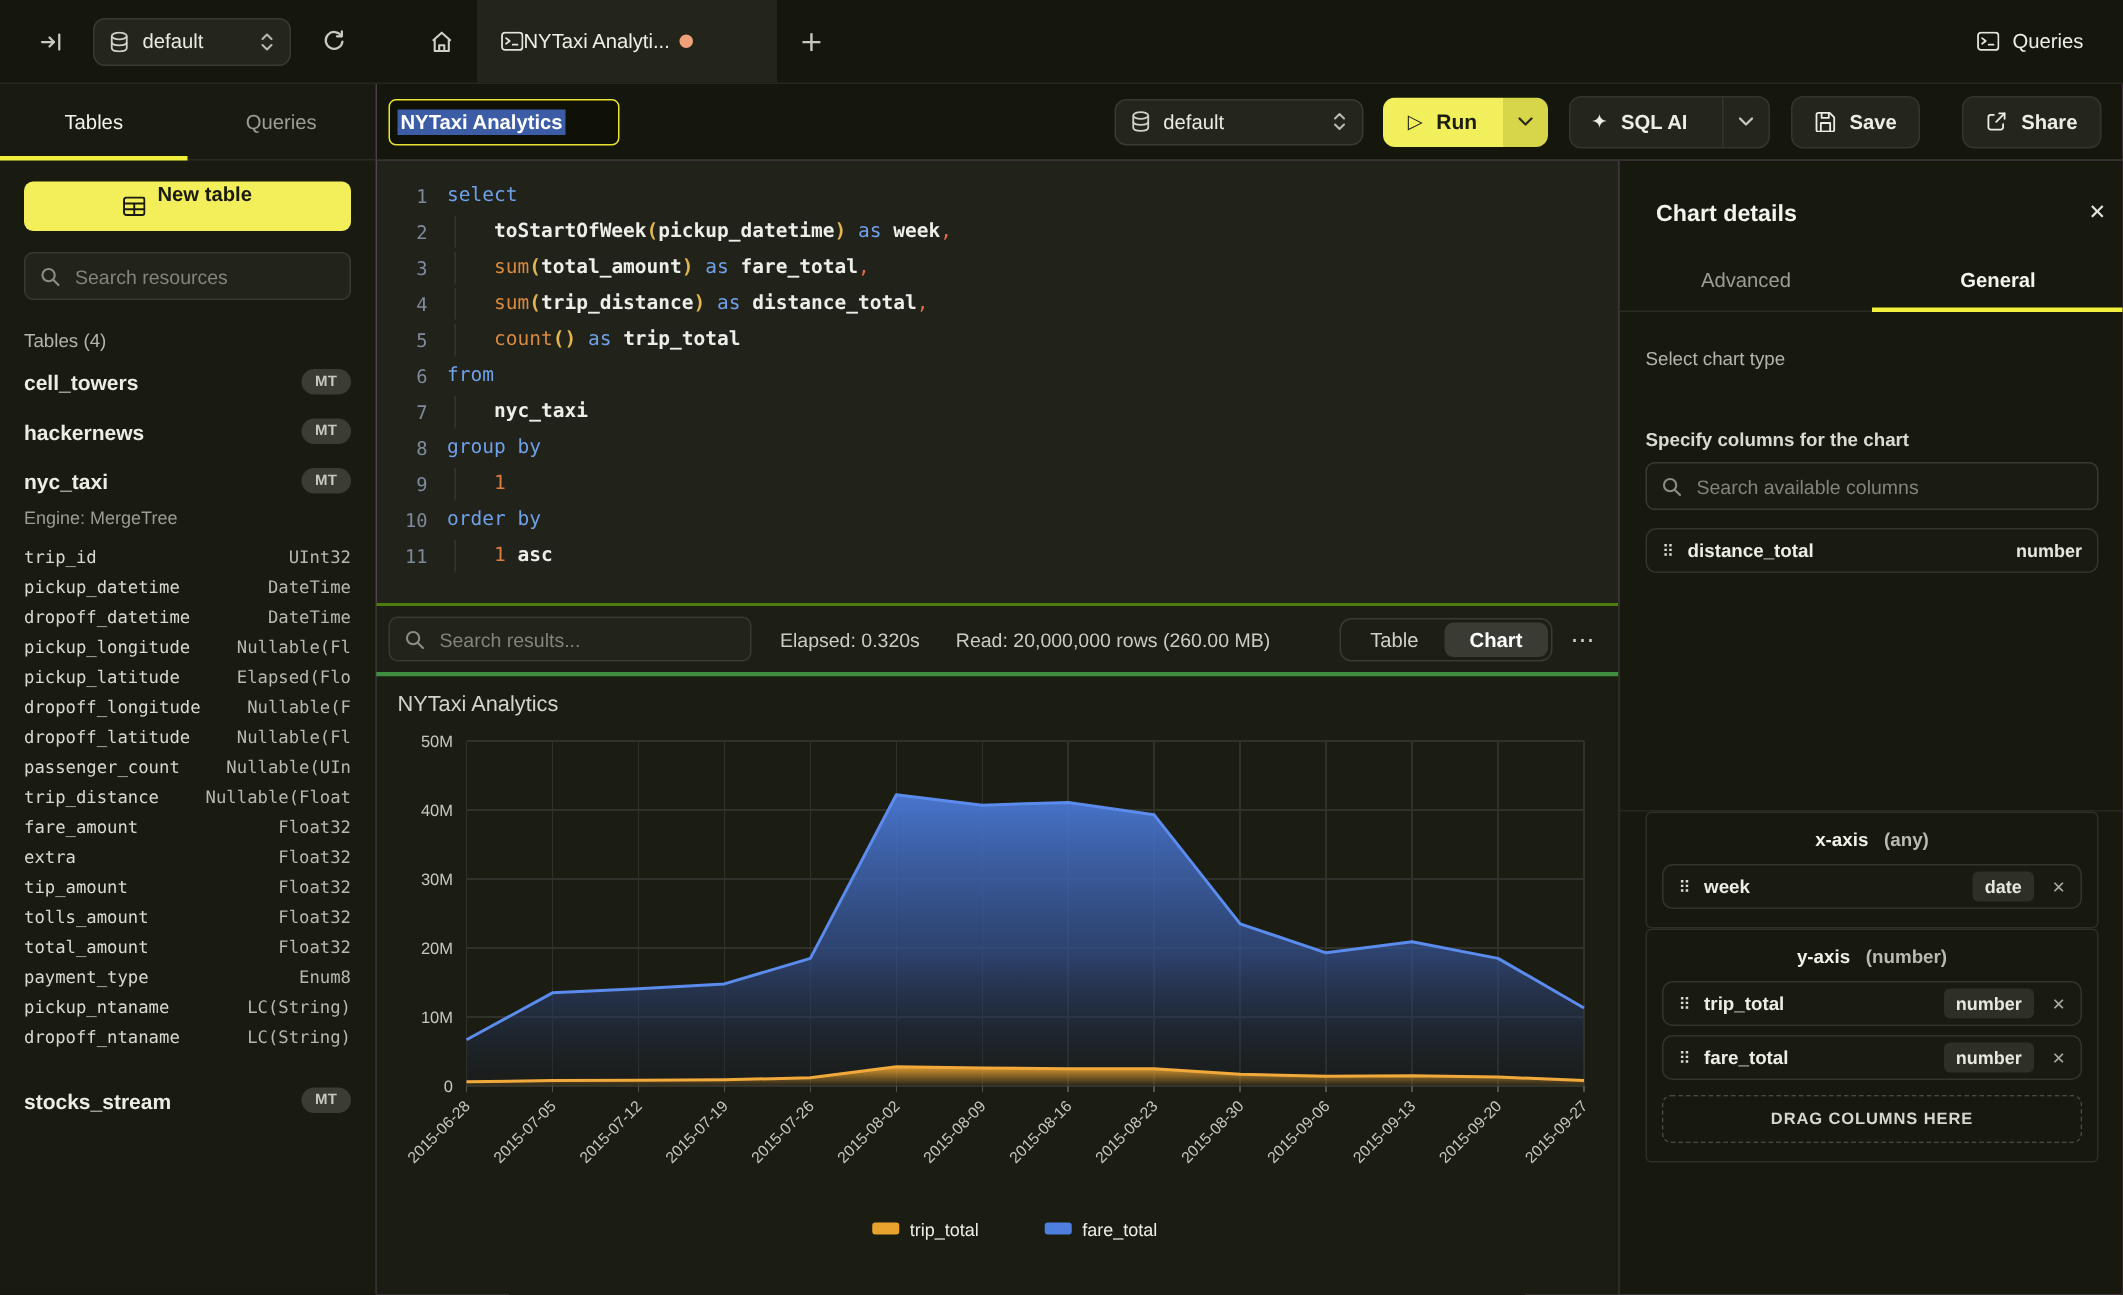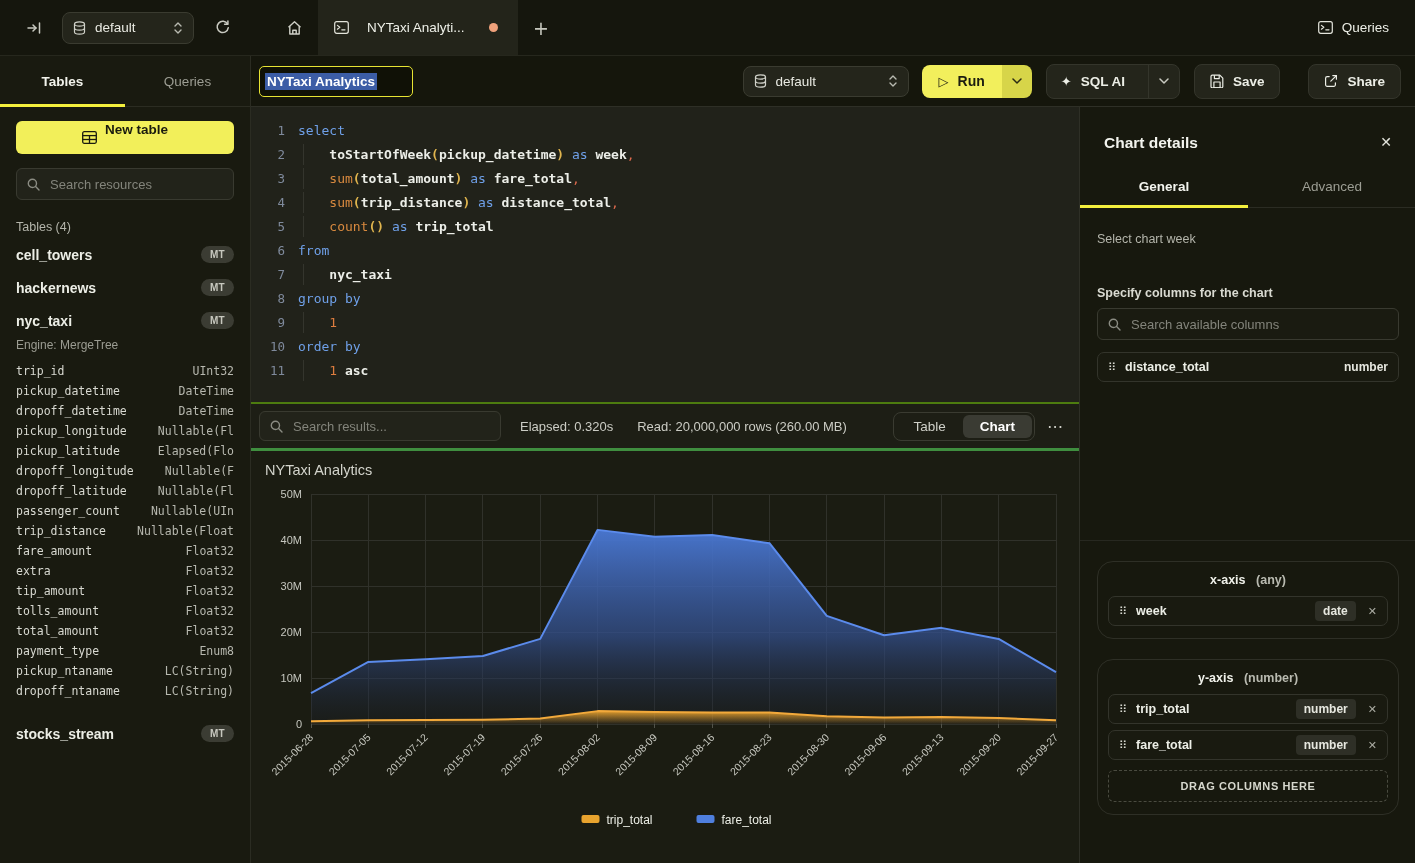--- a/index.html
+++ b/index.html
@@ -12,34 +12,34 @@
 
   
   .topbar{height:55px;display:flex;align-items:stretch;background:#15160d;border-bottom:1px solid #26271d;flex:none;}
   .topbar-left{width:250px;flex:none;display:flex;align-items:center;padding-left:20px;gap:14px;}
   .icon-btn{display:flex;align-items:center;justify-content:center;width:28px;height:28px;color:#c9cac1;cursor:pointer;}
   .select{display:flex;align-items:center;gap:9px;background:#24251b;border:1px solid #3a3b30;border-radius:8px;height:32px;padding:0 10px;color:#ececе6;font-size:13.5px;}
   .select .lbl{flex:1;color:#ececе4;}
   .select.sm{width:132px;box-sizing:border-box;}
   .tabstrip{display:flex;align-items:stretch;}
   .home-tab{width:48px;display:flex;align-items:center;justify-content:center;color:#cfd0c7;cursor:pointer;}
-  .tab{display:flex;align-items:center;gap:18px;padding:0 16px;background:#23241a;color:#eef0e8;font-size:13.5px;cursor:pointer;min-width:168px;}
+  .tab{display:flex;align-items:center;gap:0;padding:0 16px;background:#23241a;color:#eef0e8;font-size:13.5px;cursor:pointer;min-width:168px;}
   .tab .dot{width:9px;height:9px;border-radius:50%;background:#efa17b;margin-left:6px;}
   .plusbtn{width:46px;display:flex;align-items:center;justify-content:center;font-size:19px;color:#c6c7bd;cursor:pointer;font-family:"DejaVu Sans",sans-serif;}
   .topbar-right{margin-left:auto;display:flex;align-items:center;padding-right:26px;}
   .queries-btn{display:flex;align-items:center;gap:9px;color:#eceee6;font-size:13.5px;cursor:pointer;}
 
   
   .body-row{display:flex;flex:1;min-height:0;}
 
   
   .sidebar{width:250px;flex:none;background:#191a10;border-right:1px solid #2b2c22;display:flex;flex-direction:column;}
   .side-tabs{height:50px;flex:none;display:flex;border-bottom:1px solid #2b2c22;}
   .side-tab{flex:1;display:flex;align-items:center;justify-content:center;position:relative;font-size:13.5px;color:#9c9d93;cursor:pointer;}
-  .side-tab.active{color:#f2f3ec;font-weight:700;}
+  .side-tab.active{color:#f2f3ec;font-weight:400;}
   .side-tab .underline{position:absolute;left:0;bottom:-1px;height:3px;width:100%;background:#f3ef3d;}
   .new-table{margin:14px 16px 0;height:33px;border:none;border-radius:6px;background:#f2ef5a;color:#1a1b0e;
              font-family:"Liberation Sans",sans-serif;font-size:13.5px;font-weight:600;display:flex;justify-content:center;gap:8px;cursor:pointer;}
   .search-box{display:flex;align-items:center;gap:8px;background:#22231a;border:1px solid #393a30;border-radius:6px;height:32px;padding:0 10px;box-sizing:border-box;color:#8b8c83;}
   .search-box input{background:transparent;border:none;outline:none;color:#e6e7df;font-size:13px;width:100%;font-family:"Liberation Sans",sans-serif;}
   .search-box input::placeholder{color:#83847b;}
   .sidebar .search-box{margin:14px 16px 0;}
   .tables-header{margin:20px 16px 4px;font-size:12.5px;color:#b4b5ab;}
   .tables-list{padding:0 16px;overflow:hidden;}
   .tbl-row{display:flex;align-items:center;height:33px;cursor:pointer;}
@@ -92,42 +92,42 @@
   .seg.active{background:#3a3b33;color:#ffffff;font-weight:600;}
   .more{margin:0 4px 0 12px;color:#cfd0c8;font-size:16px;cursor:pointer;font-family:"DejaVu Sans",sans-serif;}
 
   .green-divider{height:3px;flex:none;background:#3f8e3f;cursor:row-resize;}
   .chart-panel{flex:1;position:relative;background:#1b1c12;overflow:hidden;}
   .chart-title{position:absolute;top:11px;left:14px;font-size:14.5px;color:#d3d4cc;}
   .chart-holder{position:absolute;inset:0;}
 
   
   .right-panel{width:337px;flex:none;border-left:1px solid #2e2f26;background:#17180e;display:flex;flex-direction:column;box-sizing:border-box;}
-  .panel-header{padding:27px 24px 14px 24px;display:flex;align-items:flex-start;}
+  .panel-header{padding:27px 12px 14px 24px;display:flex;align-items:flex-start;}
   .panel-title{font-size:15.5px;font-weight:700;color:#f3f4ee;flex:1;}
   .panel-close{color:#e4e5dd;font-size:14px;cursor:pointer;font-family:"DejaVu Sans",sans-serif;}
   .panel-tabs{display:flex;border-bottom:1px solid #2b2c23;height:41px;flex:none;}
   .ptab{flex:1;display:flex;align-items:center;justify-content:center;font-size:13.5px;color:#9c9d93;position:relative;cursor:pointer;}
   .ptab.active{color:#f4f5ef;font-weight:600;}
   .ptab .underline{position:absolute;left:0;bottom:-1px;width:100%;height:3px;background:#f3ef3d;}
   .panel-content{flex:1;padding:24px 17px 0;overflow:hidden;}
   .plabel{font-size:12.5px;color:#b4b5ab;}
   .plabel.strong{color:#d9dad1;font-weight:600;margin-top:40px;}
   .select.full{margin-top:9px;height:30px;box-sizing:border-box;background:#20211800;border-color:#3c3d33;font-size:13.5px;}
   .search-box.panel{margin-top:8px;height:32px;background:#1a1b11;}
   .axis-row{display:flex;align-items:center;gap:10px;height:30px;border:1px solid #33342b;border-radius:7px;padding:0 10px;box-sizing:border-box;background:#191a10;cursor:grab;}
   .axis-row + .axis-row{margin-top:6px;}
   .axis-row .drag{font-family:"DejaVu Sans",sans-serif;font-size:11px;color:#d9dad1;letter-spacing:-1px;}
   .axis-item-name{flex:1;font-size:12.5px;font-weight:700;color:#eceee6;}
   .axis-row .type{font-size:12px;font-weight:700;color:#e6e7df;}
   .axis-row .type.badge{background:#2e2f26;border-radius:4px;padding:3px 8px;}
   .axis-row .remove{color:#aaaba2;font-size:11px;cursor:pointer;font-family:"DejaVu Sans",sans-serif;margin-left:2px;}
   .avail{margin-top:12px;}
   .panel-divider{margin:14px -17px 0;height:1px;background:#272820;margin-top:158px;}
-  .axis-box{margin-top:20px;border:1px solid #2e2f26;border-radius:16px;padding:11px 10px 12px;}
+  .axis-box{margin-top:0;border:1px solid #2e2f26;border-radius:4px;padding:11px 10px 12px;}
   .axis-head{text-align:center;margin-bottom:9px;font-size:12.5px;}
   .axis-name{font-weight:700;color:#f0f1ea;}
   .axis-constraint{font-weight:700;color:#b9bab0;margin-left:7px;}
   .drop-zone{margin-top:10px;height:30px;border:1.5px dashed #4a4b40;border-radius:6px;display:flex;align-items:center;justify-content:center;
              font-size:11px;font-weight:700;letter-spacing:.6px;color:#d6d7cd;cursor:copy;}
 </style>
 </head>
 <body>
 
 <div class="app">
@@ -572,30 +572,30 @@
               </div>
           </div>
         </div>
 
         <div class="right-panel">
           <div class="panel-header">
             <div class="panel-title">Chart details</div>
             <div class="panel-close">✕</div>
           </div>
           <div class="panel-tabs">
+            <div class="ptab">
+              <span>Advanced</span>
+            </div>
             <div class="ptab active">
               <span>General</span>
               <span class="underline"></span>
             </div>
-            <div class="ptab">
-              <span>Advanced</span>
-            </div>
           </div>
           <div class="panel-content">
-            <div class="plabel">Select chart week</div>
+            <div class="plabel">Select chart type</div>
             <div class="plabel strong">Specify columns for the chart</div>
             <div class="search-box panel">
               <span class="icon">
                 <svg width="13" height="13" viewBox="0 0 13 13" fill="none" stroke="#8b8c83" stroke-width="1.4" stroke-linecap="round">
                     <circle cx="5.4" cy="5.4" r="4.1"></circle>
                     <line x1="8.6" y1="8.6" x2="12" y2="12"></line>
                   </svg>
               </span>
               <input placeholder="Search available columns" style="">
             </div>

